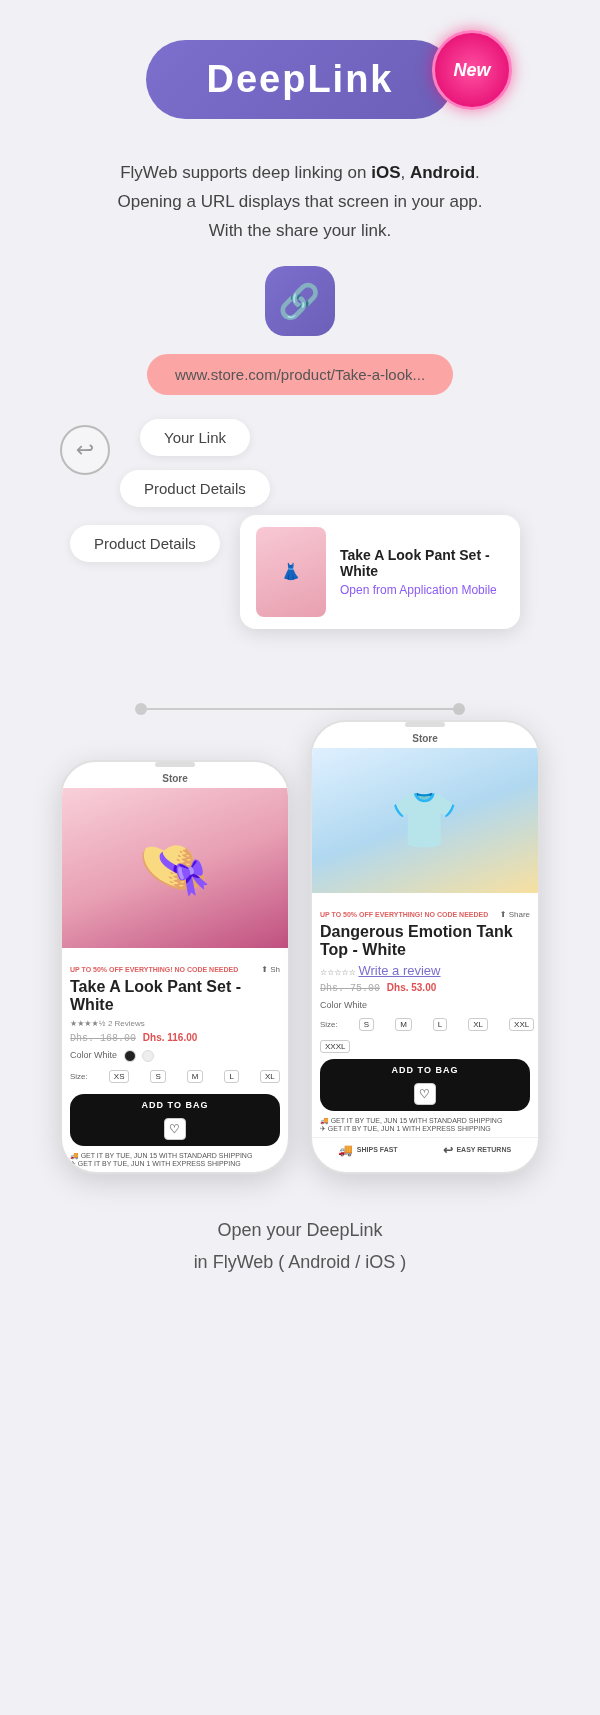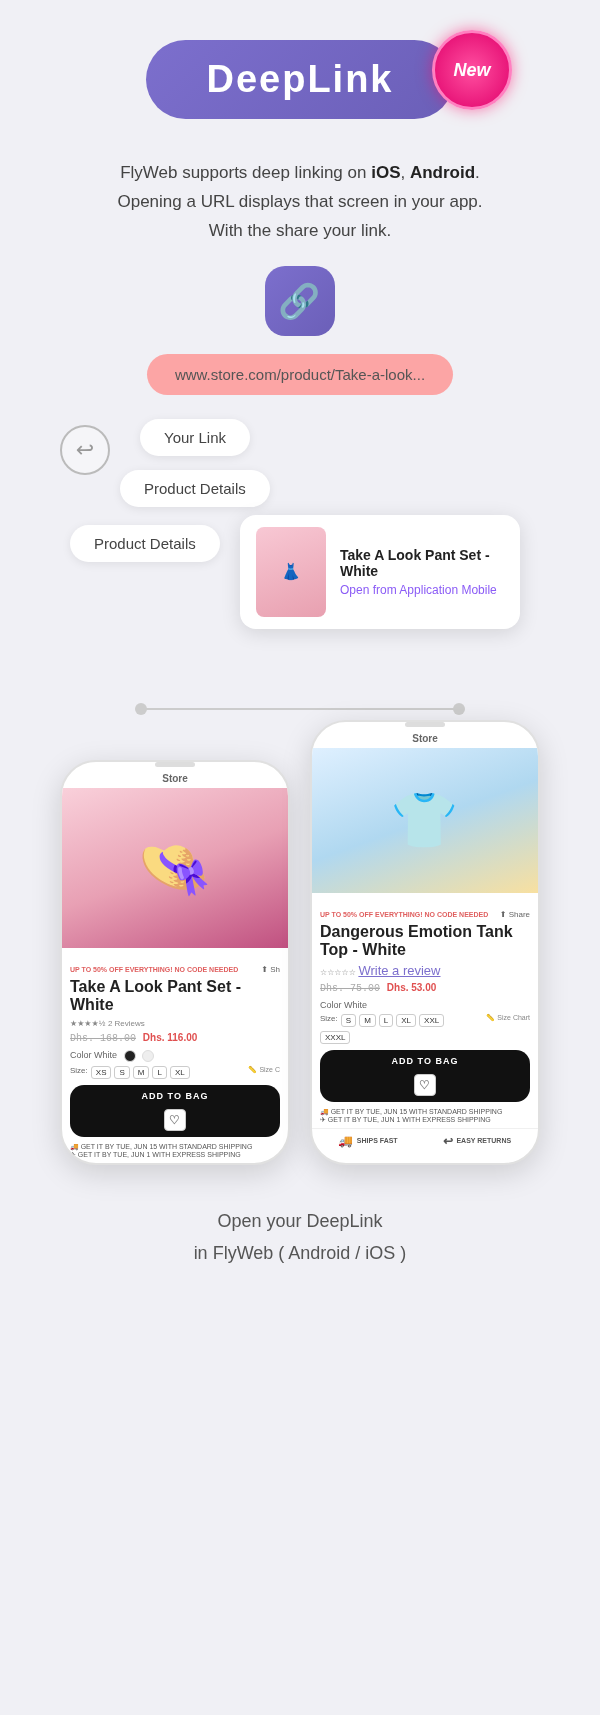--- a/index.html
+++ b/index.html
@@ -277,22 +277,22 @@
       width: 12px;
       height: 12px;
       border-radius: 50%;
       margin-left: 4px;
       vertical-align: middle;
       border: 1px solid #ddd;
     }
     .phone-size-row {
       padding: 2px 8px;
       display: flex;
-      align-items: flex-start;
-      gap: 3px;
+      align-items: center;
+      gap: 21px;
       font-size: 8px;
       color: #666;
     }
     .size-chip {
       border: 1px solid #ccc;
       border-radius: 3px;
       padding: 1px 4px;
       font-size: 8px;
       color: #333;
     }

